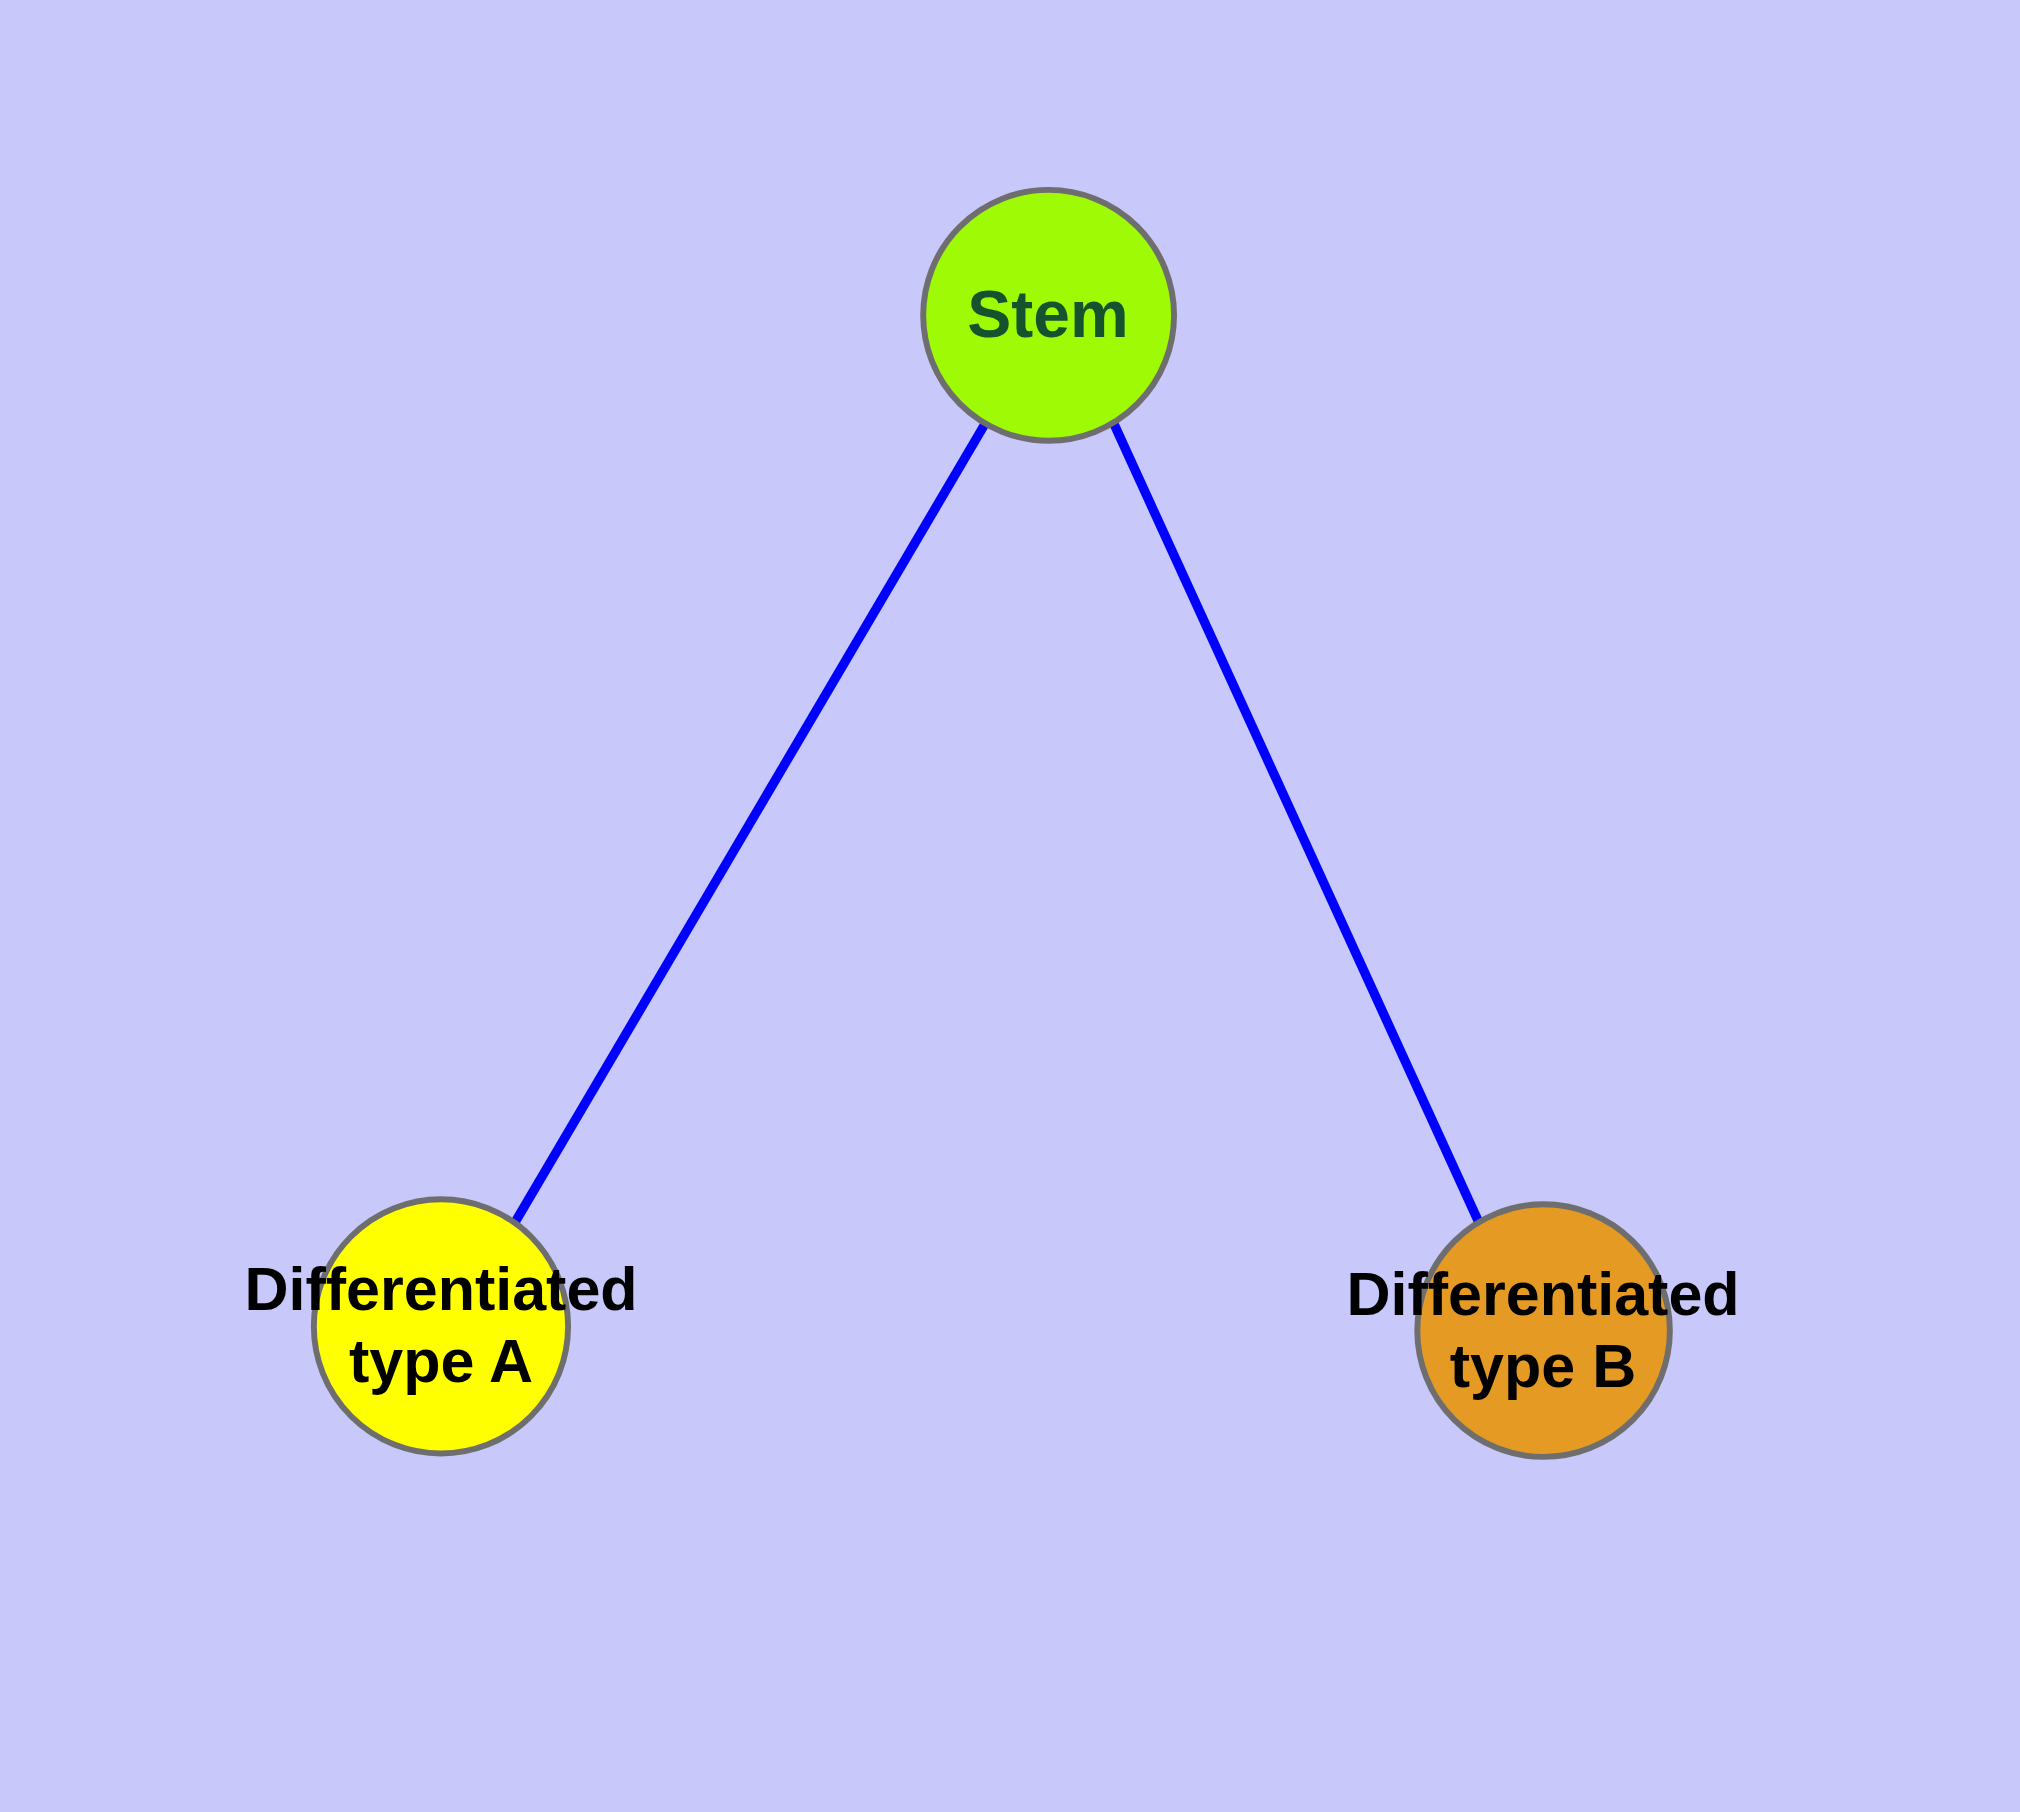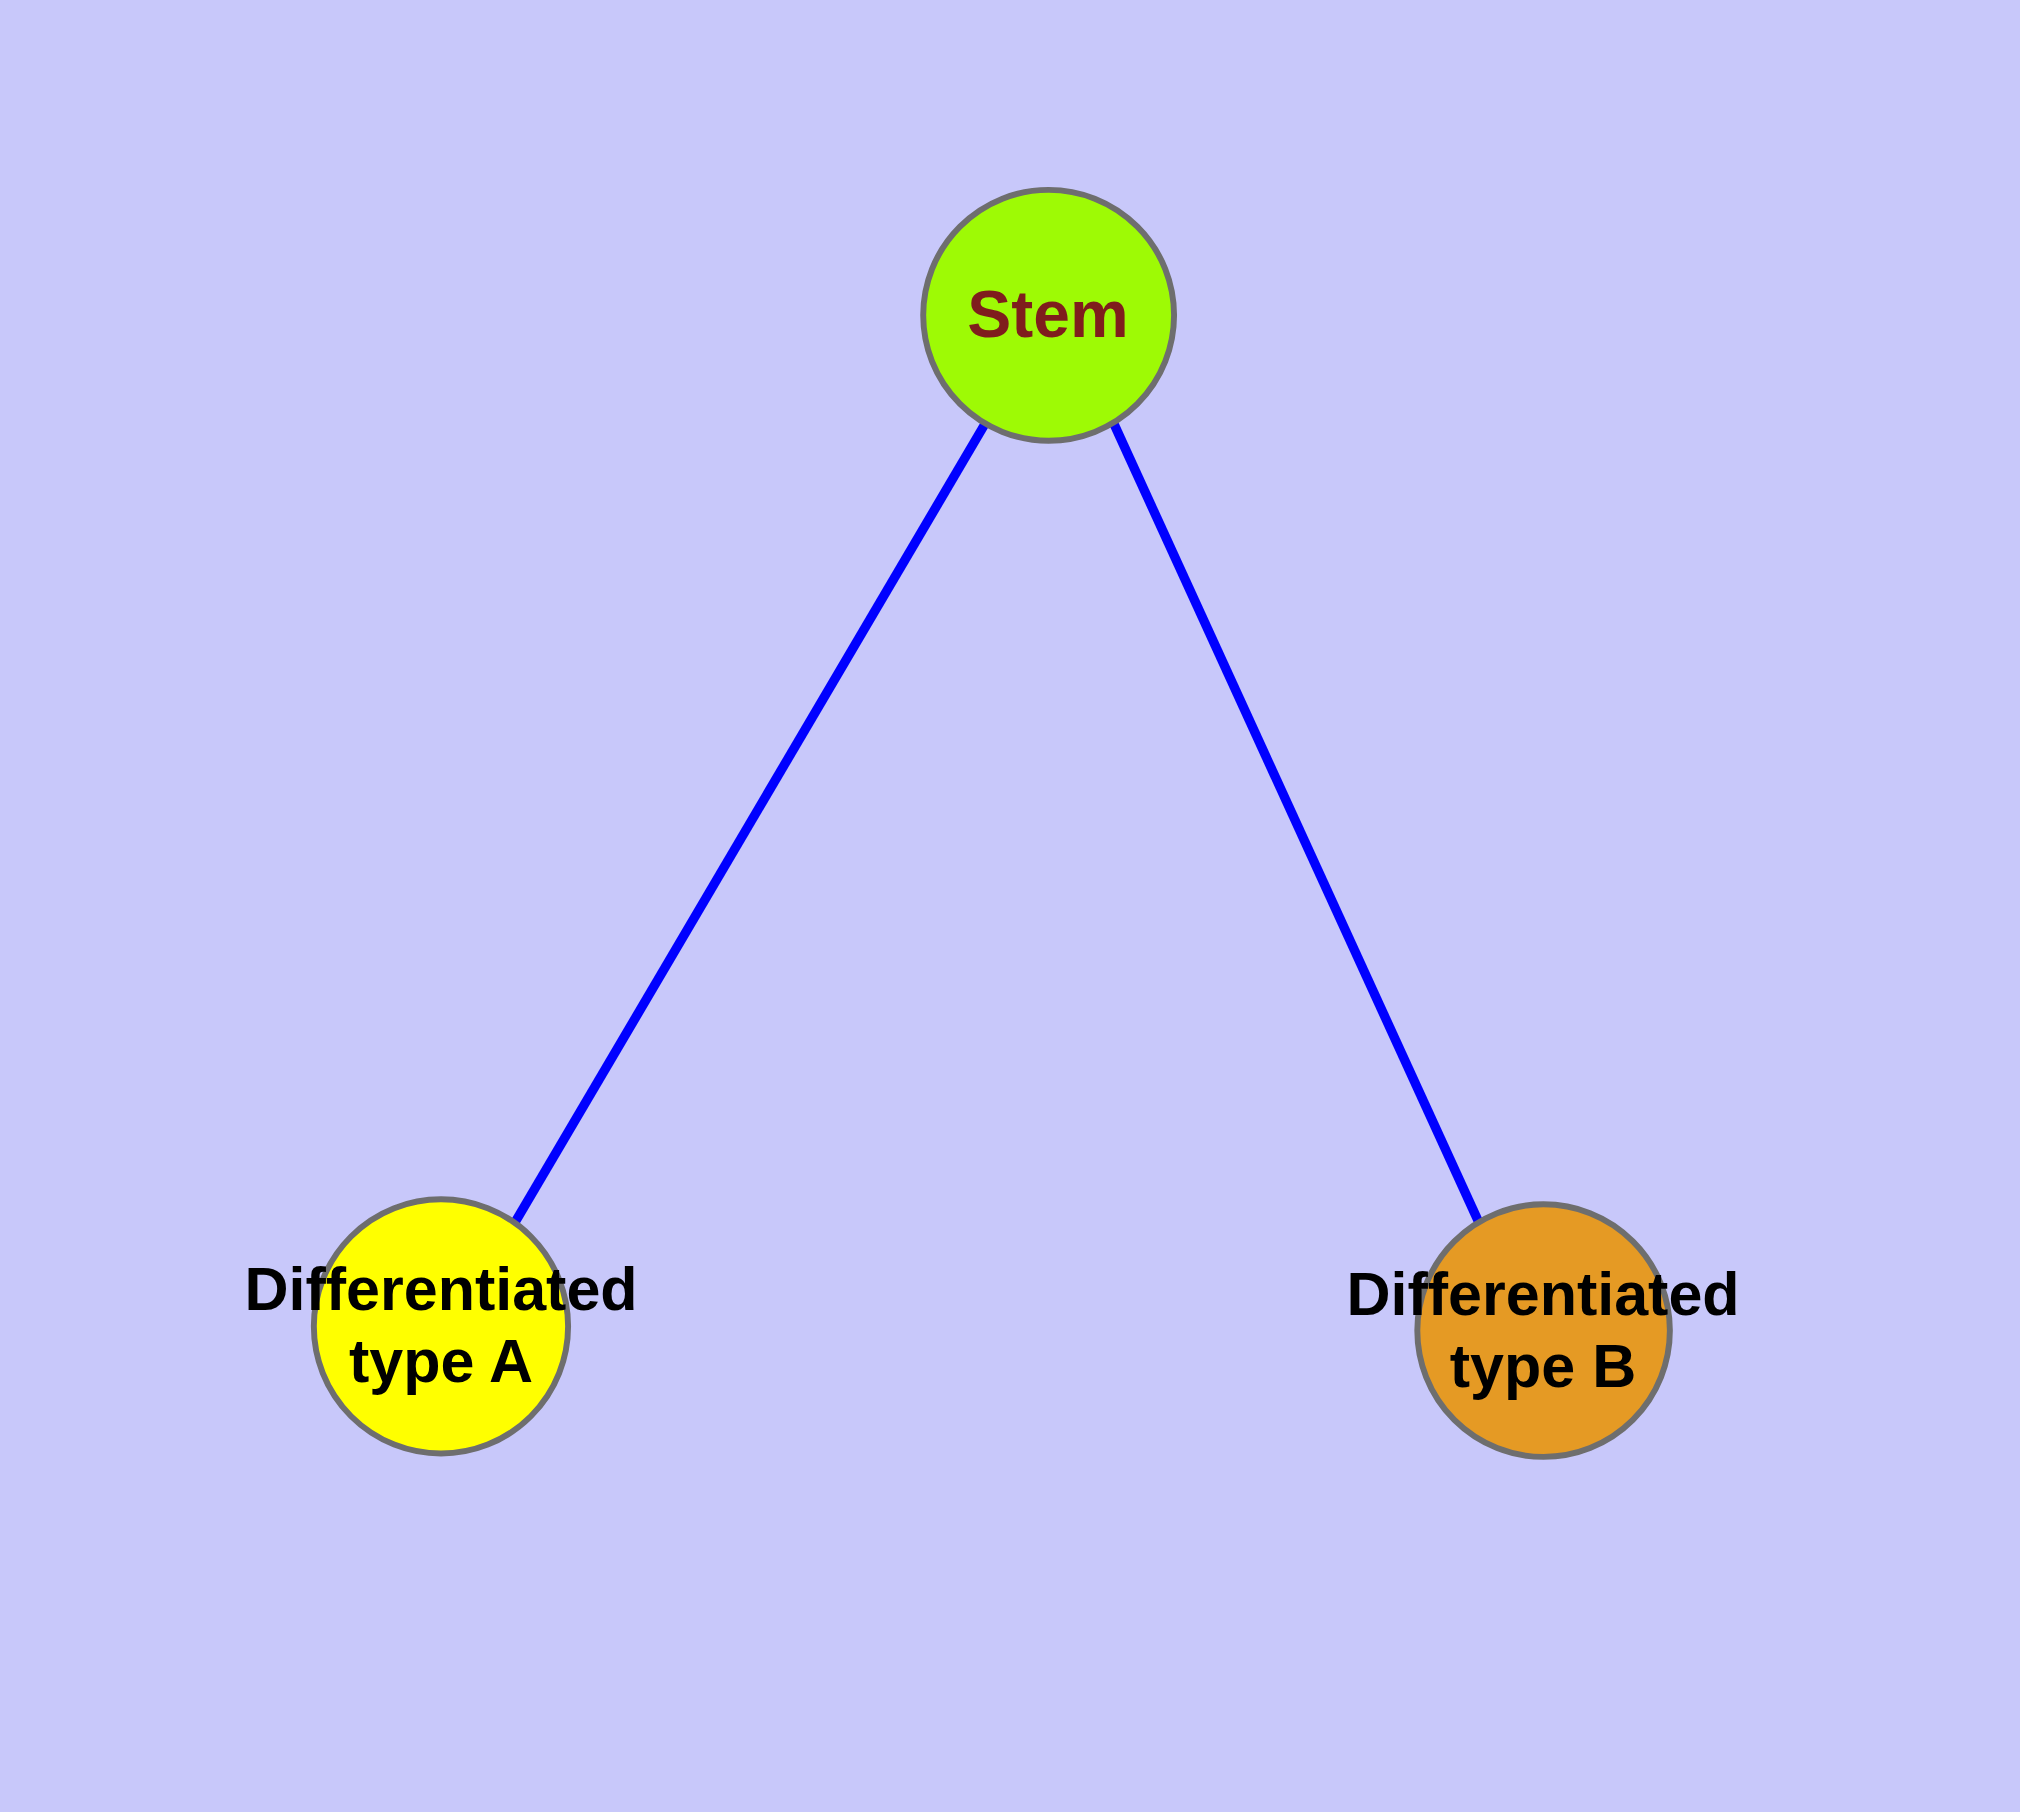--- a/index.html
+++ b/index.html
@@ -54,21 +54,21 @@
         <line x1="1314" y1="500" x2="1744" y2="1441" stroke="#0000FF" stroke-width="11" stroke-linecap="butt"></line>
       </g>
     <g id="node-layer">
         <circle cx="1237" cy="372" r="148" fill="#9EFA05" stroke="#6E6E6E" stroke-width="7"></circle>
         <circle cx="520" cy="1565" r="150" fill="#FFFF00" stroke="#6E6E6E" stroke-width="7"></circle>
         <circle cx="1821" cy="1570" r="149" fill="#E59A24" stroke="#6E6E6E" stroke-width="7"></circle>
       </g>
   </svg>
 
   <div id="label-layer">
-      <div class="node-label" style="left: 1048px; top: 315px; font-size: 66px; color: #7f1d1d;">Stem</div>
+      <div class="node-label" style="left: 1048px; top: 315px; font-size: 66px; color: #14532d;">Stem</div>
       <div class="node-label" style="left: 441px; top: 1326px; font-size: 61px; color: rgb(0, 0, 0);">Differentiated
 type A</div>
       <div class="node-label" style="left: 1543px; top: 1331px; font-size: 61px; color: rgb(0, 0, 0);">Differentiated
 type B</div>
     </div>
 
 </div>
 
 
 </body></html>

